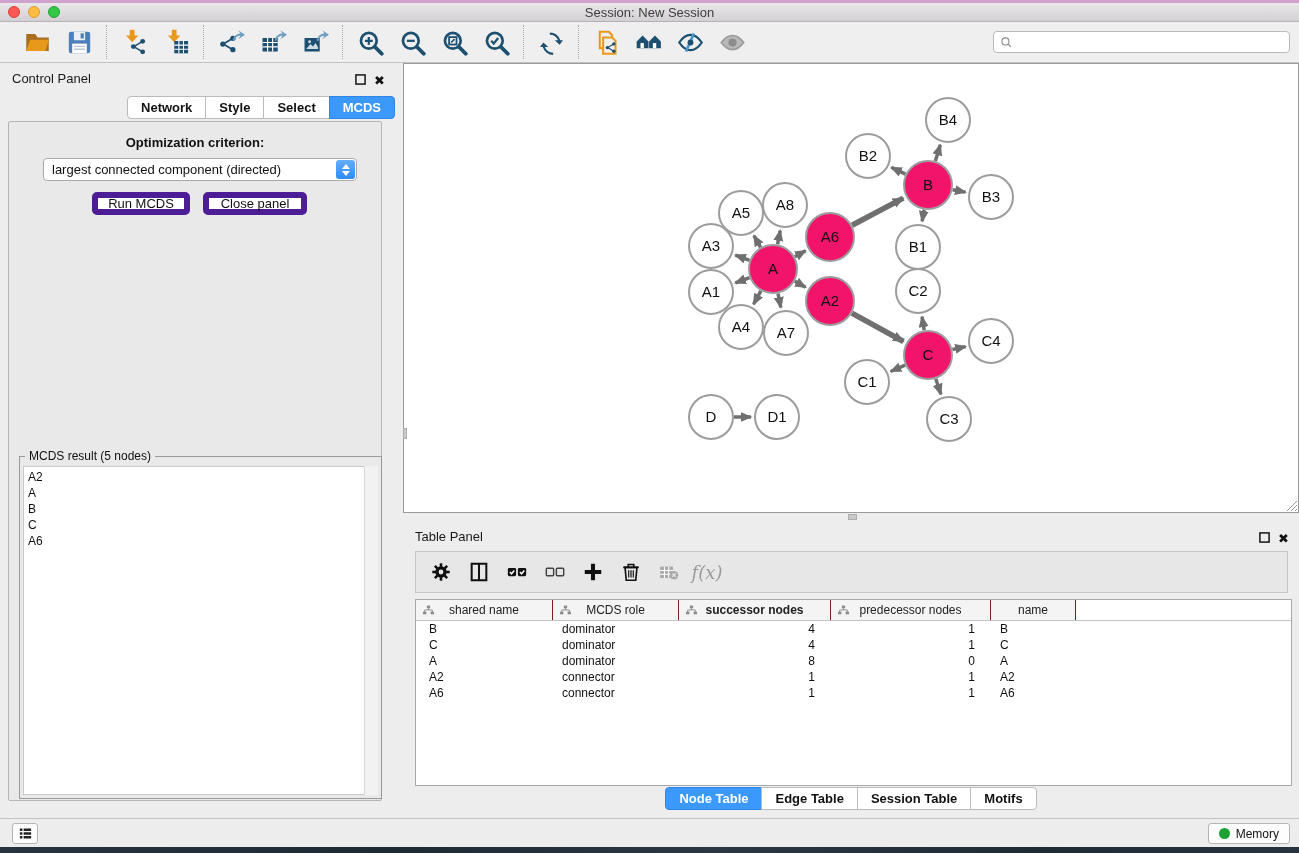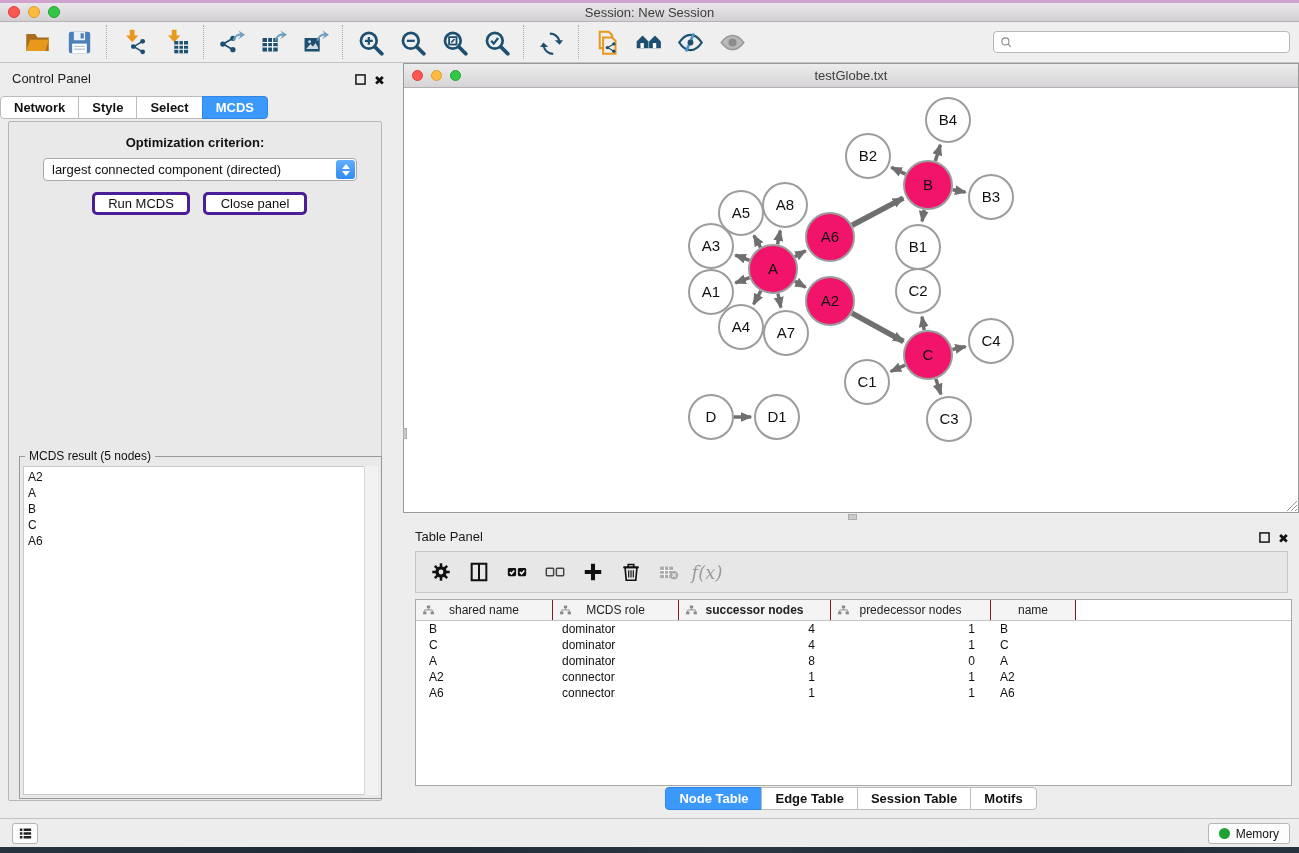--- a/index.html
+++ b/index.html
@@ -34,40 +34,40 @@
   #search-wrap svg { width:13px; height:13px; flex:none; }
   #search-input { border:none; outline:none; flex:1; height:18px; font-size:12px; margin-left:4px; background:transparent; }
 
   
   #control-panel { left:0; top:63px; width:395px; height:755px; background:#ededed; }
   .panel-header { position:absolute; left:0; top:6px; width:100%; height:20px; }
   .panel-title { position:absolute; left:12px; top:2px; font-size:13px; color:#1a1a1a; }
   .win-btns { position:absolute; right:10px; top:2px; display:flex; gap:8px; align-items:center; }
   .float-icon svg { width:11px; height:11px; }
   .close-icon { font-size:13px; font-weight:bold; color:#111; line-height:11px; }
-  #cp-tabs { position:absolute; left:0; top:33px; width:100%; display:flex; justify-content:flex-start; }
+  #cp-tabs { position:absolute; left:0; top:33px; width:100%; display:flex; justify-content:flex-end; }
   .seg-tab { font-size:13px; font-weight:600; color:#111; background:#fff; border:1px solid #bbb;
     padding:3px 13px; margin-left:-1px; }
   .seg-tab:first-child { border-radius:4px 0 0 4px; margin-left:0; }
   .seg-tab:last-child { border-radius:0 4px 4px 0; }
   .seg-tab.active { background:var(--accent,#3b99fc); border-color:#2f86e4; color:#fff; }
   #cp-content { position:absolute; left:8px; top:58px; width:374px; height:680px;
     background:#e9e9e9; border:1px solid #b5b5b5; border-radius:2px; }
   #opt-label { position:absolute; left:0; top:13px; width:100%; text-align:center;
     font-size:13px; font-weight:600; color:#111; }
   #criterion-select { position:absolute; left:34px; top:36px; width:314px; height:23px;
     background:#fff; border:1px solid #a9a9a9; border-radius:4px;
     display:flex; align-items:center; font-size:13px; color:#111; padding-left:8px; }
   #criterion-stepper { position:absolute; right:1px; top:1px; bottom:1px; width:19px;
     border-radius:3px; background:linear-gradient(#63aefd,#2f8bf7);
     display:flex; flex-direction:column; align-items:center; justify-content:center; gap:2px; }
   #criterion-stepper span { width:0; height:0; border-left:4px solid transparent; border-right:4px solid transparent; }
   #criterion-stepper .up { border-bottom:5px solid #fff; }
   #criterion-stepper .down { border-top:5px solid #fff; }
-  .cp-btn { position:absolute; top:70px; height:23px; background:#fff; border:3px solid #4c1d95;
+  .cp-btn { position:absolute; top:70px; height:23px; background:#fff; border:6px solid #4c1d95;
     border-radius:5px; font-size:13px; color:#111; display:flex; align-items:center; justify-content:center; }
   #run-btn { left:83px; width:98px; }
   #close-btn { left:194px; width:104px; }
   #result-box { position:absolute; left:10px; top:334px; width:363px; height:343px;
     border:1px solid #9a9a9a; }
   #result-title { position:absolute; left:5px; top:-8px; background:#e9e9e9; padding:0 4px;
     font-size:12px; color:#111; }
   #result-list { position:absolute; left:3px; top:9px; right:3px; bottom:3px; background:#fff;
     border:1px solid #c9c9c9; font-size:12px; color:#111; padding:2px 0 0 4px; overflow:hidden; }
   #result-list .row { line-height:16px; }
@@ -346,28 +346,20 @@
             <div class="row">B</div>
             <div class="row">C</div>
             <div class="row">A6</div>
           </div>
         <div id="result-scroll"></div>
       </div>
     </div>
   </div>
 
   <div id="net-window" class="abs">
-    <div id="net-titlebar">
-      <div class="lights small">
-        <div class="light red"></div>
-        <div class="light yellow"></div>
-        <div class="light green"></div>
-      </div>
-      <div id="net-title">testGlobe.txt</div>
-    </div>
     <div id="net-canvas">
       <svg id="graph-svg" width="894" height="424" viewBox="0 0 894 424">
           <defs>
             <marker id="arrow" markerUnits="userSpaceOnUse" markerWidth="14" markerHeight="12" refX="10.5" refY="5" orient="auto">
               <path d="M0 0L12 5L0 10z" fill="#6f6f6f"></path>
             </marker>
           </defs>
           <line x1="356.59652654107913" y1="159.29392144688853" x2="349.8996123972777" y2="147.57432169523594" stroke="#6f6f6f" stroke-width="3.5" marker-end="url(#arrow)"></line>
           <line x1="373.60721337625466" y1="156.42819532664194" x2="376.2084980886952" y2="142.55467686029237" stroke="#6f6f6f" stroke-width="3.5" marker-end="url(#arrow)"></line>
           <line x1="345.5608445397517" y1="172.30482942603692" x2="331.3767216786582" y2="167.0429773969216" stroke="#6f6f6f" stroke-width="3.5" marker-end="url(#arrow)"></line>

